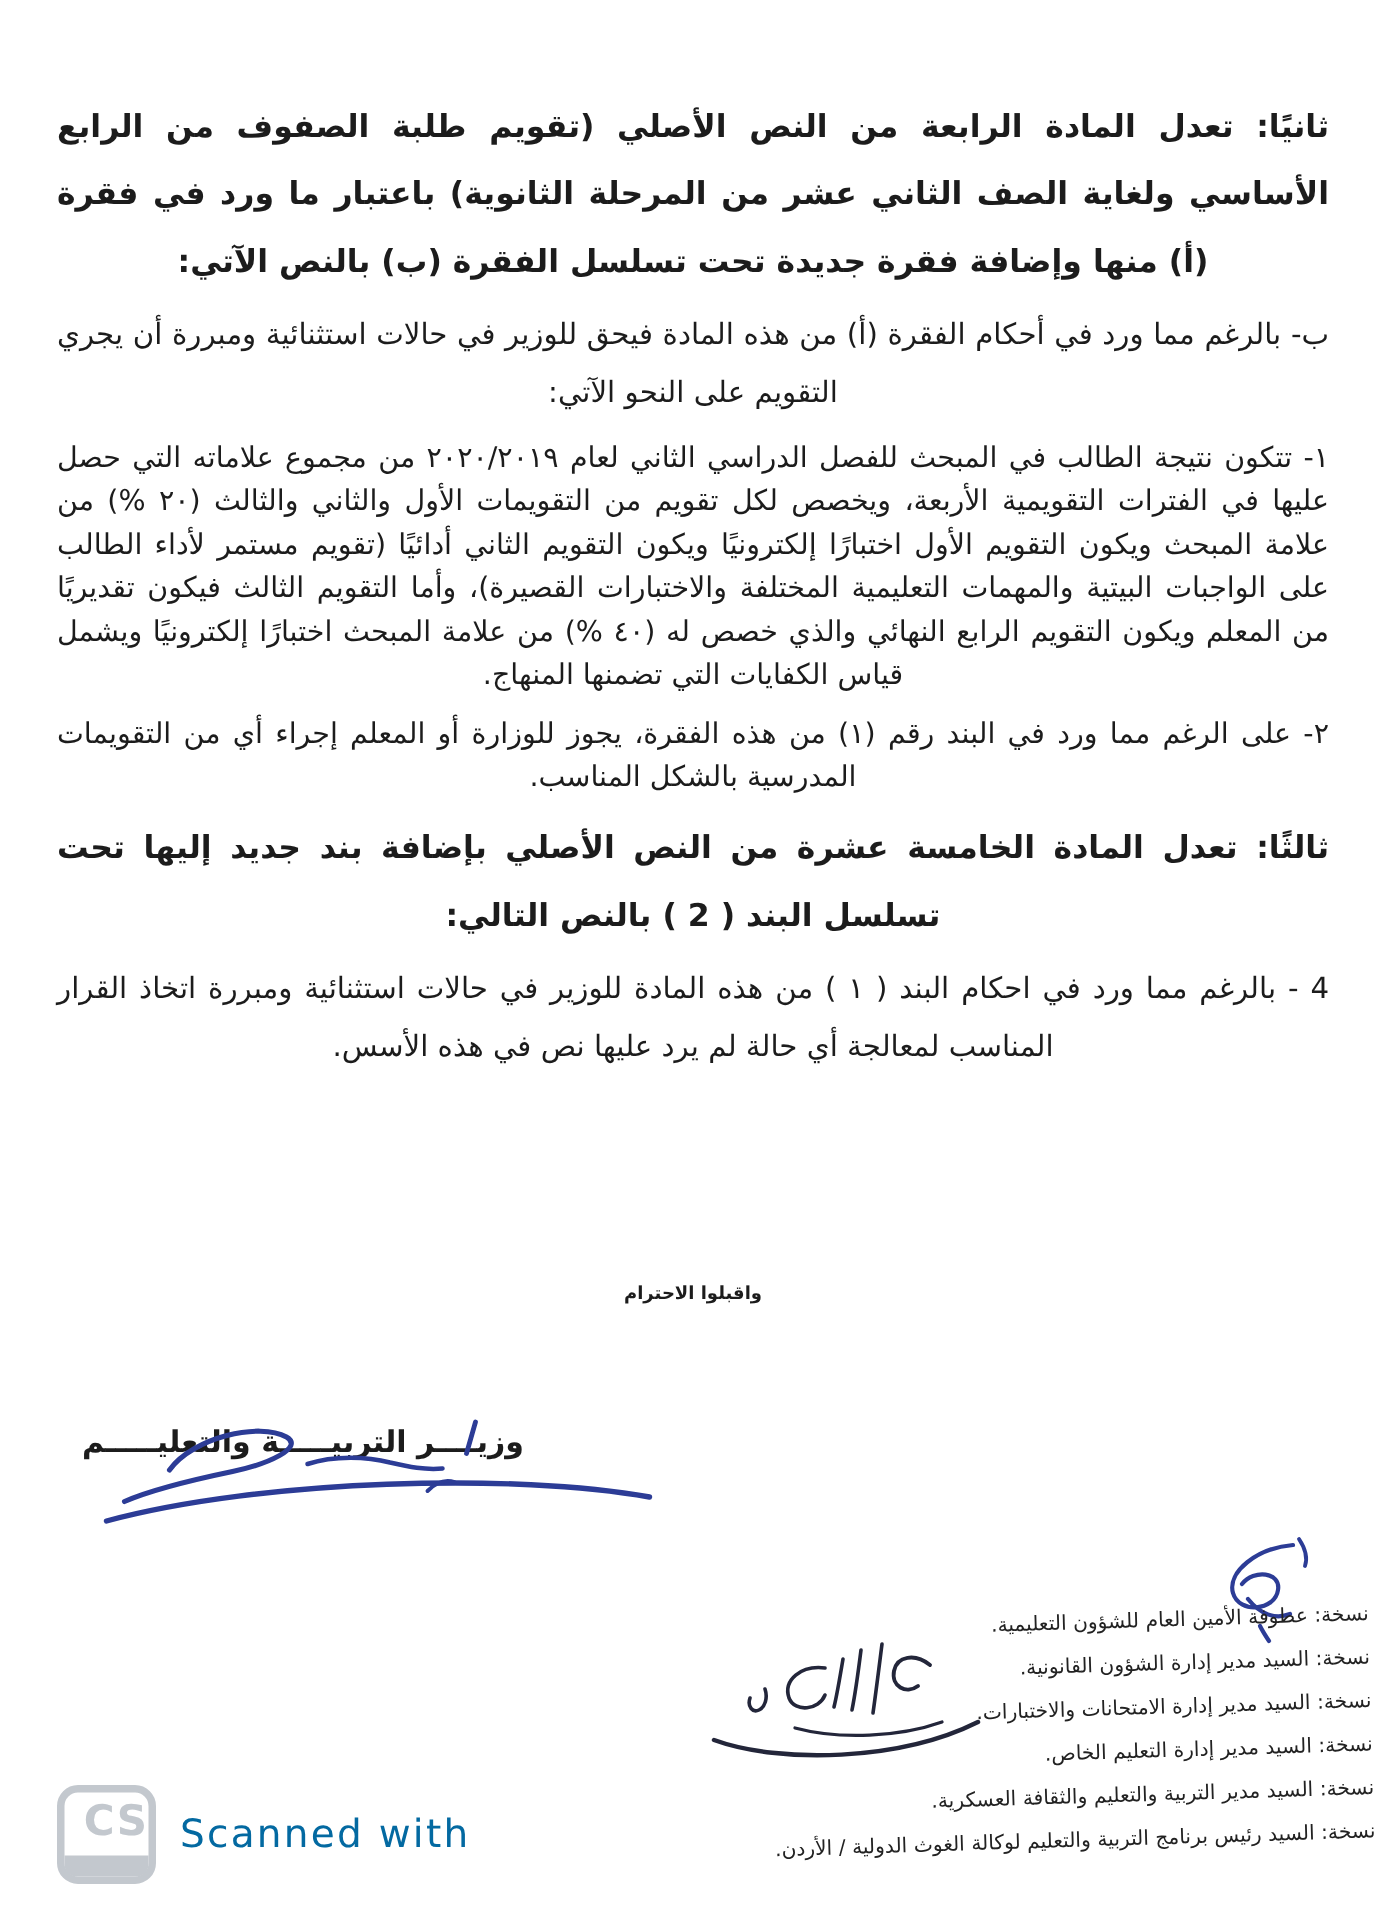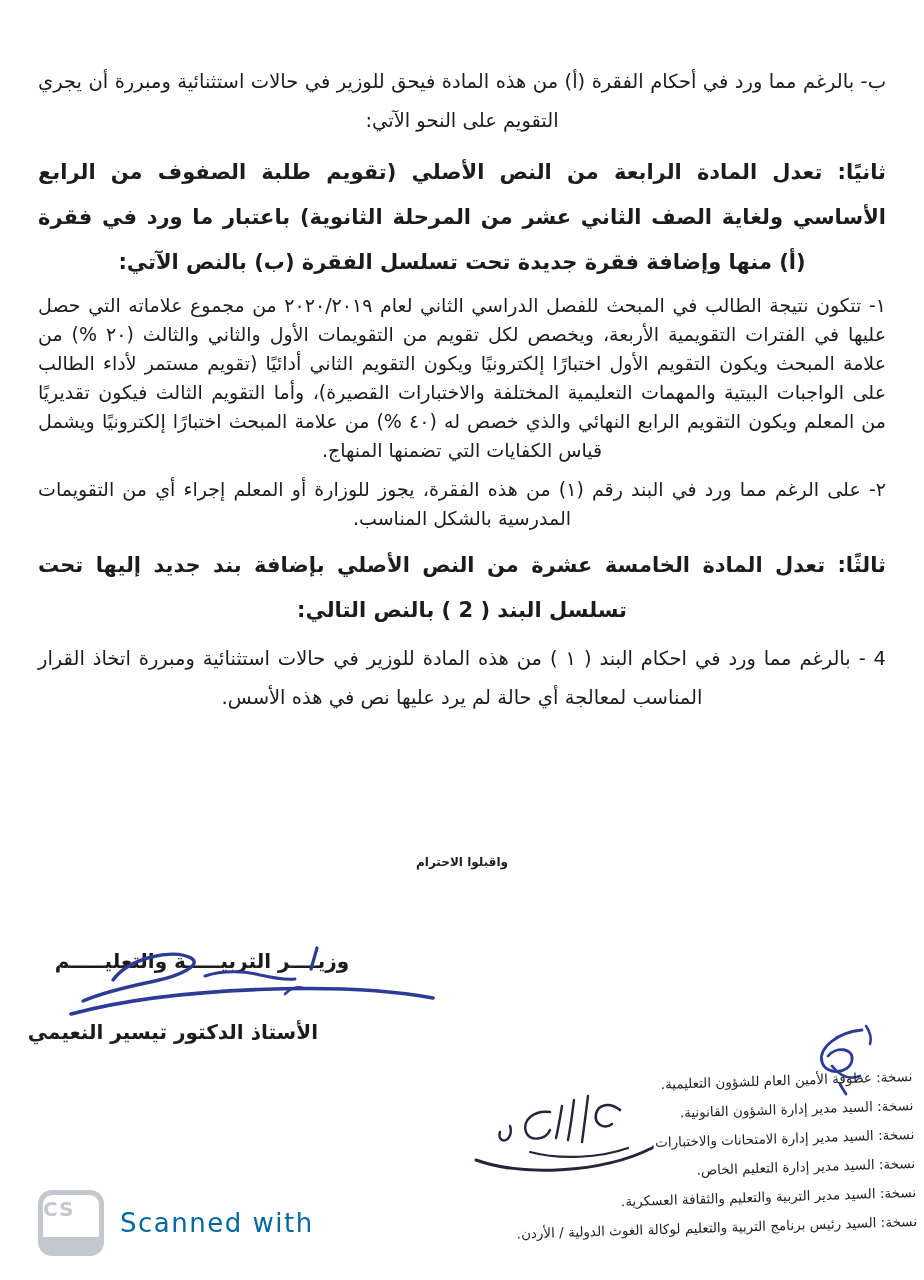--- a/index.html
+++ b/index.html
@@ -43,56 +43,55 @@
   }
   .watermark{
     position:absolute;left:38px;top:1190px;display:flex;align-items:center;gap:16px;
     direction:ltr;
   }
   .cs-badge{
     position:relative;width:66px;height:66px;border:5px solid #c3c8ce;border-radius:14px;
     background:#fff;box-sizing:border-box;
   }
   .cs-badge .cs-letters{
-    position:absolute;top:2px;left:0;right:0;text-align:left;
-    font-weight:700;font-size:20px;color:#c3c8ce;letter-spacing:1px;
+    position:absolute;top:2px;left:0;right:0;text-align:right;
+    font-weight:700;font-size:28px;color:#c3c8ce;letter-spacing:1px;
   }
   .cs-badge .cs-base{
     position:absolute;bottom:0;left:0;right:0;height:14px;background:#c3c8ce;
     border-radius:0 0 8px 8px;
   }
   .wm-text{color:#0369a1;font-size:26px;line-height:31px;letter-spacing:1.5px;}
 </style>
 </head>
 <body>
 
 <div class="page">
 
   <div class="doc-body">
+    <p class="para clause">ثانيًا: تعدل المادة الرابعة من النص الأصلي (تقويم طلبة الصفوف من الرابع الأساسي ولغاية الصف الثاني عشر من المرحلة الثانوية) باعتبار ما ورد في فقرة (أ) منها وإضافة فقرة جديدة تحت تسلسل الفقرة (ب) بالنص الآتي:</p>
     <p class="para sub">ب- بالرغم مما ورد في أحكام الفقرة (أ) من هذه المادة فيحق للوزير في حالات استثنائية ومبررة أن يجري التقويم على النحو الآتي:</p>
-    <p class="para clause">ثانيًا: تعدل المادة الرابعة من النص الأصلي (تقويم طلبة الصفوف من الرابع الأساسي ولغاية الصف الثاني عشر من المرحلة الثانوية) باعتبار ما ورد في فقرة (أ) منها وإضافة فقرة جديدة تحت تسلسل الفقرة (ب) بالنص الآتي:</p>
     <p class="para item">١- تتكون نتيجة الطالب في المبحث للفصل الدراسي الثاني لعام ٢٠٢٠/٢٠١٩ من مجموع علاماته التي حصل عليها في الفترات التقويمية الأربعة، ويخصص لكل تقويم من التقويمات الأول والثاني والثالث (٢٠ %) من علامة المبحث ويكون التقويم الأول اختبارًا إلكترونيًا ويكون التقويم الثاني أدائيًا (تقويم مستمر لأداء الطالب على الواجبات البيتية والمهمات التعليمية المختلفة والاختبارات القصيرة)، وأما التقويم الثالث فيكون تقديريًا من المعلم ويكون التقويم الرابع النهائي والذي خصص له (٤٠ %) من علامة المبحث اختبارًا إلكترونيًا ويشمل قياس الكفايات التي تضمنها المنهاج.</p>
     <p class="para item">٢- على الرغم مما ورد في البند رقم (١) من هذه الفقرة، يجوز للوزارة أو المعلم إجراء أي من التقويمات المدرسية بالشكل المناسب.</p>
     <p class="para clause">ثالثًا: تعدل المادة الخامسة عشرة من النص الأصلي بإضافة بند جديد إليها تحت تسلسل البند ( 2 ) بالنص التالي:</p>
     <p class="para sub">4 - بالرغم مما ورد في احكام البند ( ١ ) من هذه المادة للوزير في حالات استثنائية ومبررة اتخاذ القرار المناسب لمعالجة أي حالة لم يرد عليها نص في هذه الأسس.</p>
   </div>
 
   <div class="closing">واقبلوا الاحترام</div>
 
   <div class="minister-title">وزيــــر التربيـــــة والتعليـــــم</div>
 
   <svg class="sig-minister" width="390" height="92" viewBox="0 0 390 92" fill="none" xmlns="http://www.w3.org/2000/svg">
     <path d="M58,42 C74,20 118,10 136,20 C148,27 124,38 100,43 C76,48 44,56 28,63" stroke="#2c3c96" stroke-width="3.4" stroke-linecap="round" fill="none"></path>
     <path d="M150,38 C168,32 190,33 205,37 C218,40 228,42 240,41" stroke="#2c3c96" stroke-width="3" stroke-linecap="round" fill="none"></path>
     <path d="M262,10 C260,17 258,24 256,31" stroke="#2c3c96" stroke-width="3.2" stroke-linecap="round" fill="none"></path>
     <path d="M16,76 C120,48 290,44 378,60" stroke="#2c3c96" stroke-width="3.6" stroke-linecap="round" fill="none"></path>
     <path d="M230,56 C236,50 242,48 248,50" stroke="#2c3c96" stroke-width="2.6" stroke-linecap="round" fill="none"></path>
   </svg>
 
-  <div class="minister-name">الأستاذ الدكتور تيسير النعيمي</div>
 
   <svg class="sig-paraph" width="92" height="78" viewBox="0 0 92 78" fill="none" xmlns="http://www.w3.org/2000/svg">
     <path d="M74,8 C50,10 30,26 34,40 C38,54 62,52 64,38 C66,26 48,24 40,34" stroke="#2c3c96" stroke-width="2.8" stroke-linecap="round" fill="none"></path>
     <path d="M44,44 C52,54 62,58 72,54" stroke="#2c3c96" stroke-width="2.8" stroke-linecap="round" fill="none"></path>
     <path d="M52,62 C54,66 56,69 58,72" stroke="#2c3c96" stroke-width="2.8" stroke-linecap="round" fill="none"></path>
     <path d="M78,4 C82,10 84,16 82,22" stroke="#2c3c96" stroke-width="2.6" stroke-linecap="round" fill="none"></path>
   </svg>
 
   <svg class="sig-stamp" width="190" height="100" viewBox="0 0 190 100" fill="none" xmlns="http://www.w3.org/2000/svg">
     <path d="M150,28 C140,20 128,22 126,32 C124,42 134,48 142,42" stroke="#23263a" stroke-width="2.6" stroke-linecap="round" fill="none"></path>

